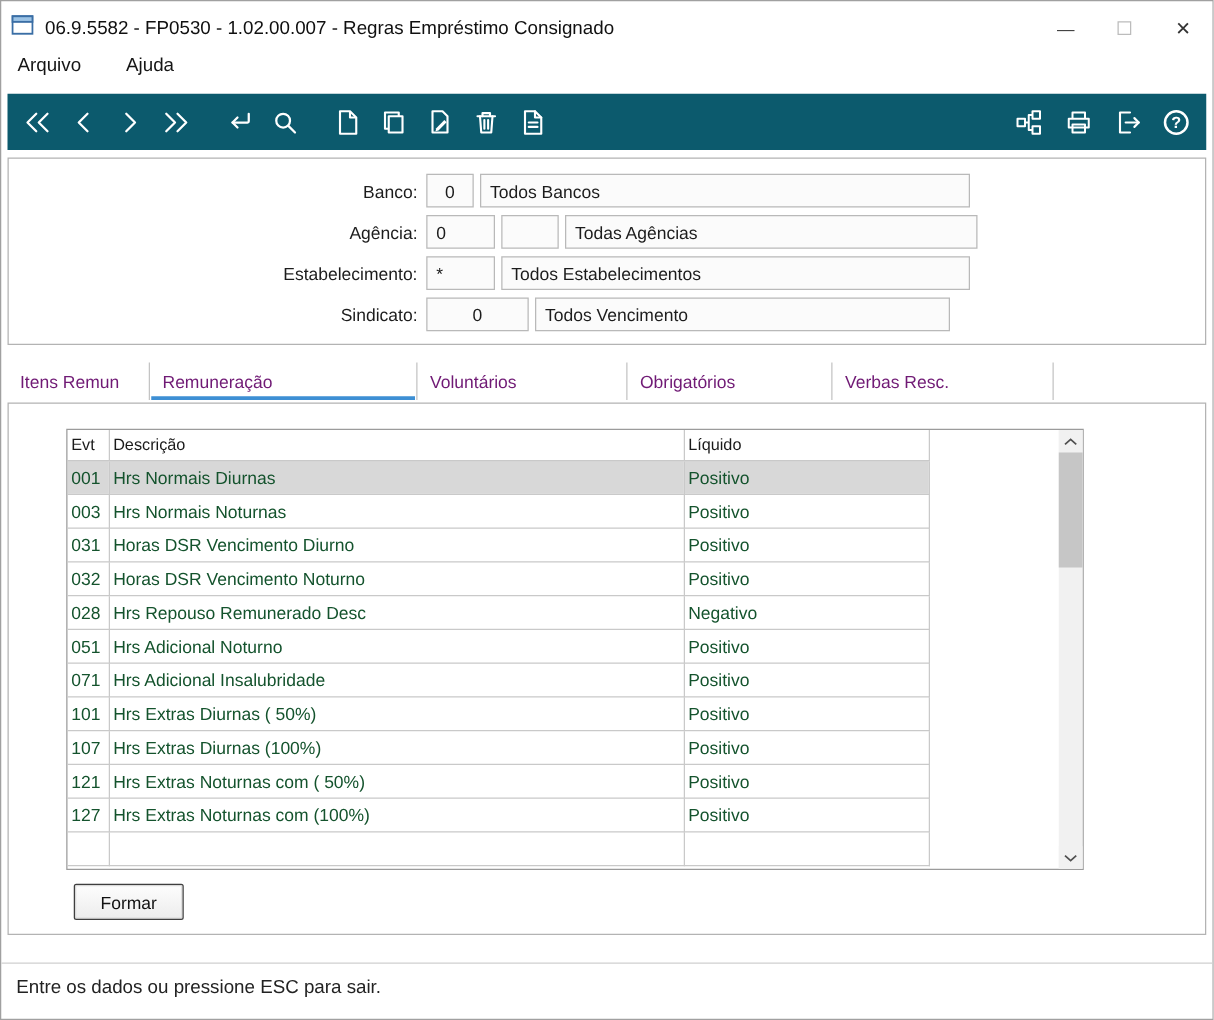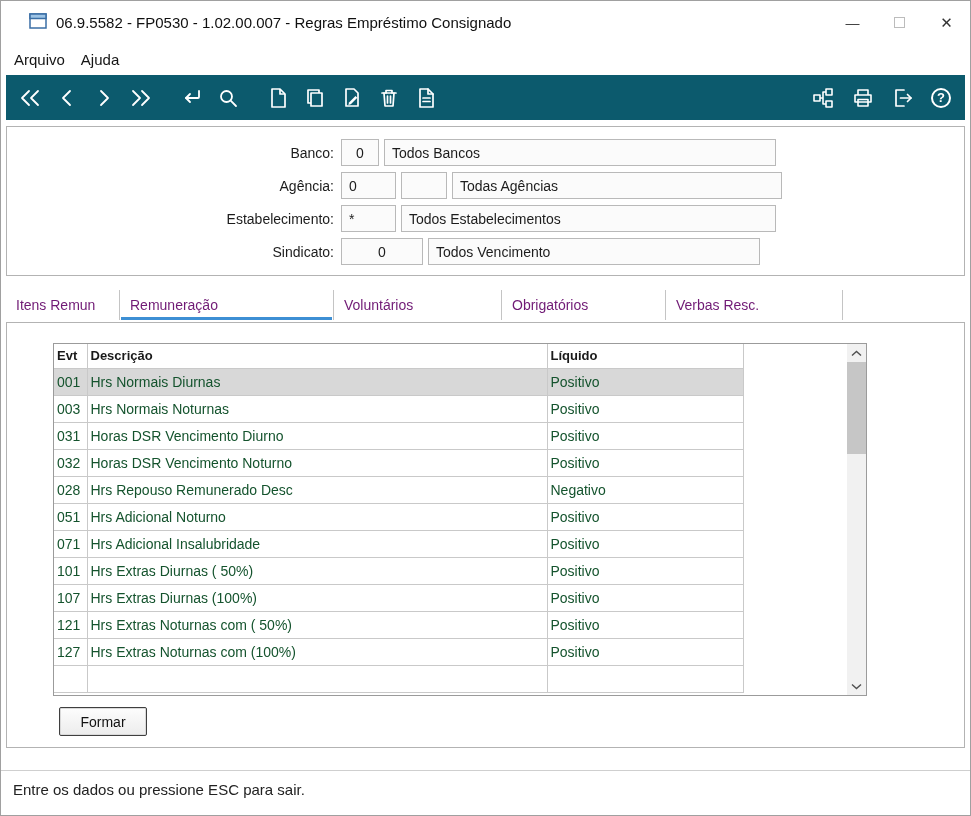--- a/index.html
+++ b/index.html
@@ -1,29 +1,29 @@
 <!DOCTYPE html>
 <html><head>
 <meta charset="utf-8">
 <style>
   *{margin:0;padding:0;box-sizing:border-box}
   html,body{background:#fff}
   body{font-family:"Liberation Sans",sans-serif}
   .window{width:971px;height:816px;border:1px solid #a0a0a0;background:#fff;display:flex;flex-direction:column;overflow:hidden}
 
   
-  .titlebar{height:43px;display:flex;align-items:center;padding-left:28px;flex:0 0 auto}
+  .titlebar{height:43px;display:flex;align-items:center;padding-left:8px;flex:0 0 auto}
   .title-text{margin-left:9px;font-size:15px;color:#101010;white-space:nowrap}
   .win-controls{margin-left:auto;display:flex;height:100%}
   .win-btn{width:47px;height:100%;display:flex;align-items:center;justify-content:center;font-size:14px;color:#444;cursor:default}
   .win-btn .sq{width:11px;height:11px;border:1px solid #bcbcbc}
   .win-btn.close{font-size:15px;color:#333}
 
   
-  .menubar{height:31px;display:flex;align-items:center;padding:0 13px;gap:16px;flex:0 0 auto}
+  .menubar{height:31px;display:flex;align-items:flex-start;padding:0 13px;gap:36px;flex:0 0 auto}
   .menu-item{font-size:15px;color:#151515;cursor:default}
 
   
   .toolbar{height:45px;background:#0c5a6d;margin:0 5px;display:flex;align-items:center;padding:0 12px;flex:0 0 auto}
   .tb-group{display:flex;align-items:center;gap:13px;margin-right:26px}
   .tb-group.right{margin-left:auto;margin-right:2px;gap:16px}
   .tb-icon{display:flex;align-items:center;justify-content:center;width:24px;height:24px;cursor:default}
   .help-circle{width:20px;height:20px;border:2px solid #fff;border-radius:50%;color:#fff;font-size:13px;font-weight:bold;display:flex;align-items:center;justify-content:center}
 
   
@@ -40,21 +40,21 @@
   
   .tabbar{display:flex;margin:14px 5px 2px;height:30px;flex:0 0 auto}
   .tab{position:relative;display:flex;align-items:center;padding-left:10px;font-size:14px;color:#701a75;border-right:1px solid #c4c4c4;cursor:default}
   .tab.active::after{content:"";position:absolute;left:1px;right:1px;bottom:0;height:3px;background:#3d8fd4}
   .tw1{width:114px}.tw2{width:214px}.tw3{width:168px}.tw4{width:164px}.tw5{width:177px}
 
   
   .content-panel{margin:0 5px;border:1px solid #b3b3b3;height:426px;position:relative;flex:0 0 auto}
   .grid-box{position:absolute;left:46px;top:20px;width:814px;height:353px;border:1px solid #9b9b9b;background:#fff}
   table.grid{border-collapse:collapse;table-layout:fixed;width:689px;font-size:14px}
-  .grid th{font-weight:bold;text-align:left;font-size:13px;color:#1a1a1a;height:24px;padding:0 3px;border-bottom:1px solid #c9c9c9;border-right:1px solid #c9c9c9;white-space:nowrap;overflow:hidden}
+  .grid th{font-weight:normal;text-align:left;font-size:13px;color:#1a1a1a;height:24px;padding:0 3px;border-bottom:1px solid #c9c9c9;border-right:1px solid #c9c9c9;white-space:nowrap;overflow:hidden}
   .grid td{height:27px;padding:0 3px;border-bottom:1px solid #c9c9c9;border-right:1px solid #c9c9c9;color:#14532d;white-space:nowrap;overflow:hidden}
   .grid .c0{width:33px}.grid .c1{width:460px}.grid .c2{width:196px}
   .grid tr.selected td{background:#d8d8d8}
   .vscroll{position:absolute;top:0;right:0;bottom:0;width:19px;background:#f1f1f1;display:flex;flex-direction:column}
   .vs-btn{height:18px;display:flex;align-items:center;justify-content:center;background:#f1f1f1;cursor:default}
   .vs-track{flex:1;position:relative}
   .vs-thumb{position:absolute;top:0;left:0;right:0;height:92px;background:#c6c6c6}
   .formar-btn{position:absolute;left:52px;top:384px;width:88px;height:29px;font-family:inherit;font-size:14px;color:#111;background:linear-gradient(#fdfdfd,#ececec);border:1px solid #3f3f3f;border-radius:2px;box-shadow:0 0 0 1px #d9d9d9 inset;cursor:default}
 
   

